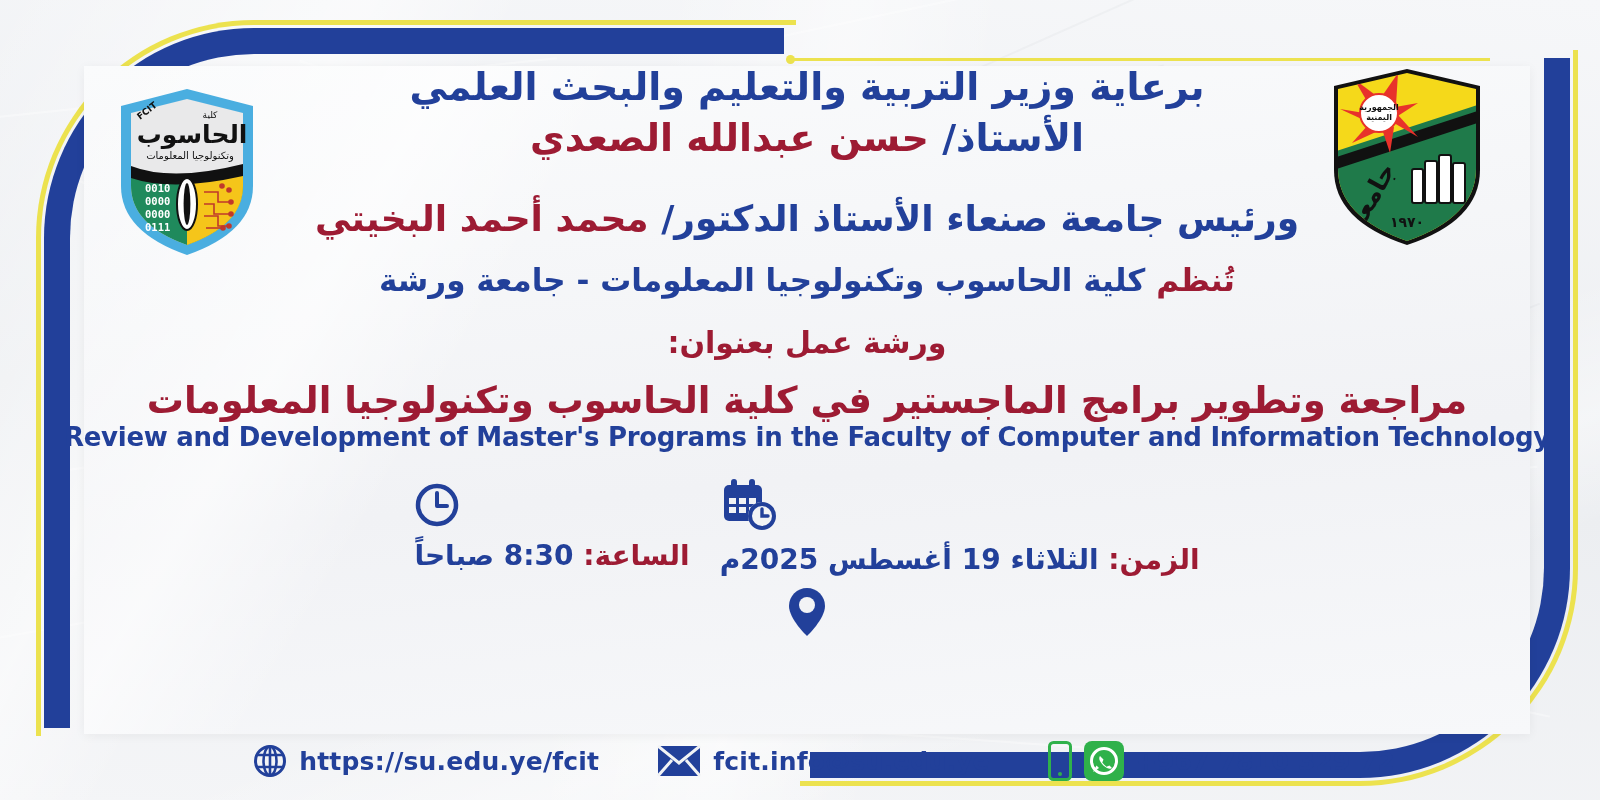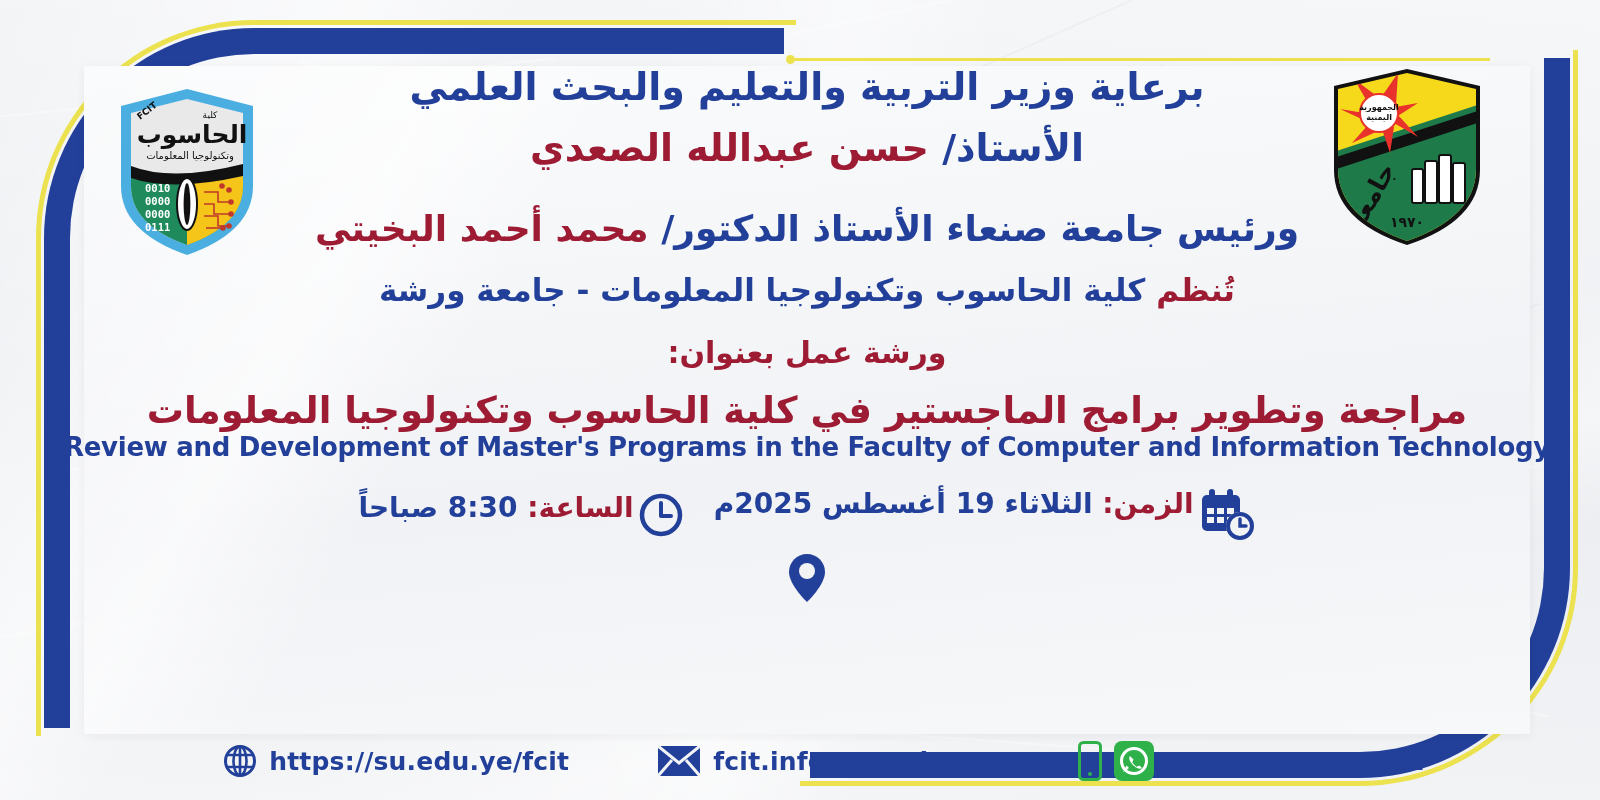--- a/index.html
+++ b/index.html
@@ -69,37 +69,37 @@
 
   
   .content{position:absolute;left:84px;top:66px;right:70px;bottom:66px;
            display:flex;flex-direction:column;align-items:center;}
   .ar{direction:rtl;unicode-bidi:isolate;font-family:"DejaVu Sans","Liberation Sans",sans-serif;
       font-weight:bold;text-align:center;line-height:1.12;white-space:nowrap;}
   .blue{color:#22409a;}
   .red{color:#9d1b33;}
 
   .l1{font-size:38px;letter-spacing:-.5px;}
-  .l2{font-size:38px;margin-top:18px;}
+  .l2{font-size:38px;margin-top:8px;}
   .l3{font-size:36px;margin-top:40px;}
   .l4{font-size:31px;margin-top:24px;}
   .l5{font-size:30px;margin-top:28px;}
   .l6{font-size:37px;margin-top:20px;}
   .l7{font-size:26px;margin-top:1px;font-weight:bold;color:#22409a;direction:ltr;
       font-family:"DejaVu Sans","Liberation Sans",sans-serif;letter-spacing:-.3px;white-space:nowrap;}
 
   .meta-row{display:flex;align-items:center;justify-content:center;gap:30px;margin-top:26px;direction:rtl;}
-  .meta-item{display:flex;align-items:flex-start;gap:4px;direction:rtl;}
+  .meta-item{display:flex;align-items:flex-end;gap:12px;direction:rtl;flex-direction:column;}
   .meta-txt{font-size:28px;font-weight:bold;white-space:nowrap;direction:rtl;}
   .place-row{display:flex;align-items:center;justify-content:center;gap:10px;margin-top:10px;direction:rtl;}
 
   
   .footer{
     position:absolute;left:0;right:0;bottom:8px;height:62px;
-    display:flex;align-items:center;justify-content:center;gap:88px;padding-left:48px;
+    display:flex;align-items:center;justify-content:center;gap:58px;padding-left:48px;
   }
   .fitem{display:flex;align-items:center;gap:12px;}
   .ftxt{color:#22409a;font-size:25px;font-weight:bold;letter-spacing:.2px;white-space:nowrap;}
   svg{display:block;}
 </style>
 </head>
 <body>
 
 <div id="poster">
 

